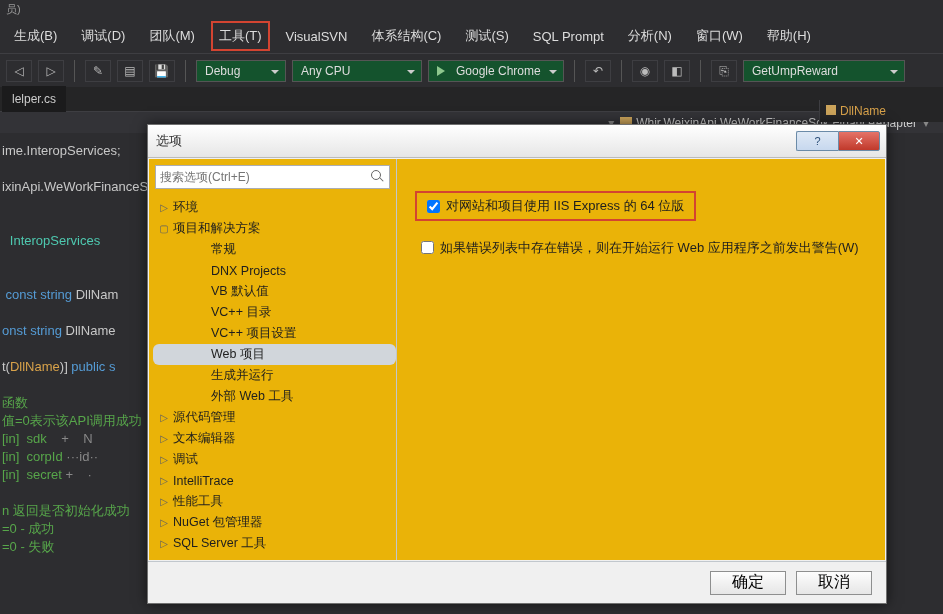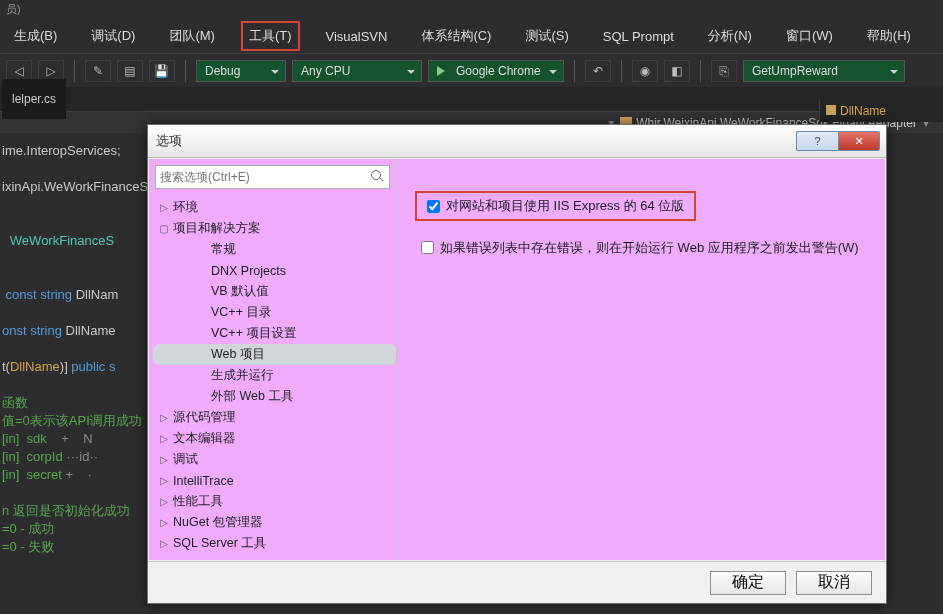--- a/index.html
+++ b/index.html
@@ -1,30 +1,30 @@
 <!DOCTYPE html>
 <html><head>
 <meta charset="utf-8">
 <style>
 * { box-sizing: border-box; margin: 0; padding: 0; font-family: "Microsoft YaHei", "Segoe UI", sans-serif; }
 body { background: #2d2d30; color: #ccc; width: 943px; height: 614px; overflow: hidden; position: relative; font-size: 12px; }
 
 
-.ide-menu { display: flex; gap: 18px; align-items: center; height: 34px; padding: 0 6px; background: #2d2d30; color: #ddd; font-size: 13px; }
+.ide-menu { display: flex; gap: 8px; align-items: center; height: 34px; padding: 0 6px; background: #2d2d30; color: #ddd; font-size: 13px; }
 .ide-menu .mi { padding: 6px 8px; cursor: pointer; }
 .ide-menu .highlighted { border: 2px solid #d34431; padding: 4px 6px; }
 .ide-toolbar { display: flex; align-items: center; height: 34px; gap: 6px; padding: 0 6px; background:#2d2d30; border-top:1px solid #3e3e42; color:#ddd; }
 .tb-btn { width:26px; height:22px; background:#2d2d30; border:1px solid #3e3e42; display:flex;align-items:center;justify-content:center;color:#bbb; }
 .tb-sep { width:1px; height:22px; background:#555; margin:0 4px; }
 .tb-combo { height:22px; background:#14532d; border:1px solid #555; color:#ddd; display:flex; align-items:center; padding:0 18px 0 8px; position:relative; font-size:12px;}
 .tb-combo::after { content:""; position:absolute; right:6px; top:9px; border:4px solid transparent; border-top-color:#ccc; }
 .tb-start { display:flex; align-items:center; gap:6px; color:#8ec78e; }
 .tb-start::before { content:""; border:5px solid transparent; border-left:8px solid #8ec78e; }
 .tab-strip { height:24px; background:#252526; display:flex; align-items:center; padding-left:2px; color:#ccc; font-size:12px;}
-.tab { background:#1b1b1c; padding:3px 10px; height:40px; display:flex;align-items:center; }
+.tab { background:#1b1b1c; padding:3px 10px; height:26px; display:flex;align-items:center; }
 .breadcrumb { height:22px; background:#333337; color:#ccc; display:flex; align-items:center; padding:0 8px; font-size:12px; border-top:1px solid #3e3e42;}
 .breadcrumb .ico { width:12px; height:12px; background:#cca45b; margin-right:4px; }
 .breadcrumb .sep { margin:0 6px; color:#888;}
 .right-pane { position:absolute; right:0; top:100px; width:124px; background:#252526; border-left:1px solid #3e3e42; padding:4px 6px; color:#d8a24a; font-size:12px;}
 .right-pane::before { content:""; display:inline-block; width:10px;height:10px; background:#cca45b; margin-right:4px; }
 
 .code { position:absolute; left:0; top:124px; color:#c8c8c8; font-family: Consolas, monospace; font-size:13px; line-height:18px; white-space:pre; padding-left:2px;}
 .code .kw { color:#559cd6; }
 .code .com { color:#57a64a; }
 .code .type { color:#4ec9b0; }
@@ -32,21 +32,21 @@
 .code .grey { color:#888; }
 
 
 .dialog { position:absolute; left:147px; top:124px; width:740px; height:480px; background:#f0f0f0; border:1px solid #707070; box-shadow:0 0 12px rgba(0,0,0,.6); display:flex; flex-direction:column; }
 .titlebar { height:28px; background:linear-gradient(#fff,#e6e6e6); display:flex; align-items:center; padding:16px 6px; border-bottom:1px solid #bbb; color:#333; }
 .titlebar .ttl { flex:1; font-size:13px; padding-left:2px;}
 .tb-buttons { display:flex; gap:0; }
 .tb-help,.tb-close { width:42px; height:20px; display:flex;align-items:center;justify-content:center; border:1px solid #6b8ba8; font-size:11px;}
 .tb-help { background:linear-gradient(#dfe9f5,#c7d8ee); color:#2a4e78; border-right:none; border-top-left-radius:2px;border-bottom-left-radius:2px;}
 .tb-close { background:linear-gradient(#e57368,#c0392b); color:#fff; border-top-right-radius:2px;border-bottom-right-radius:2px;}
-.dlg-body { flex:1; display:flex; background:#f0abfc; margin:1px; overflow:hidden;}
+.dlg-body { flex:1; display:flex; background:#eab308; margin:1px; overflow:hidden;}
 .sidebar { width:248px; border-right:1px solid #c1c7cd; display:flex; flex-direction:column; }
 .searchbox { display:flex; align-items:center; border:1px solid #abadb3; margin:6px; height:24px; padding:0 4px; color:#777; background:#fff; position:relative;}
 .searchbox input { border:none; outline:none; flex:1; font-size:12px; background:transparent;}
 .searchbox .mag { width:14px;height:14px; position:relative;}
 .searchbox .mag::before { content:""; position:absolute; width:8px;height:8px;border:1px solid #666;border-radius:50%; left:0; top:0;}
 .searchbox .mag::after { content:""; position:absolute; width:5px;height:1px;background:#666; transform:rotate(45deg); left:8px; top:9px;}
 .tree { flex:1; overflow-y:auto; padding:2px 0 2px 4px; color:#1e1e1e; font-size:12.5px; }
 .tree-row { display:flex; align-items:center; height:21px; padding-left:6px; gap:4px; cursor:pointer;}
 .tree-row.lvl2 { padding-left:44px; }
 .tree-row.selected { background:#d1d6db;border-radius:6px; }
@@ -116,21 +116,21 @@
   <span class="sep">▾</span>
 </div>
 <div class="right-pane"><span>DllName</span></div>
 
 <div class="code">
 <span>ime.InteropServices;</span>
 
 <span>ixinApi.WeWorkFinanceS</span>
 
 
- <span class="type">WeWorkFinanceS</span>
+ <span class="type">InteropServices</span>
 
 
 <span class="kw"> const string </span><span>DllNam</span>
 
 <span class="kw">onst string </span><span>DllName </span>
 
 <span>t(</span><span class="attr">DllName</span><span>)] </span><span class="kw">public s</span>
 
 <span class="com">函数</span>
 <span class="com">值=0表示该API调用成功</span>

